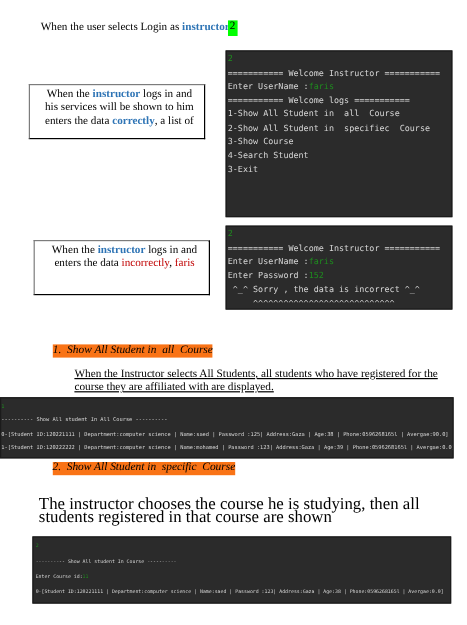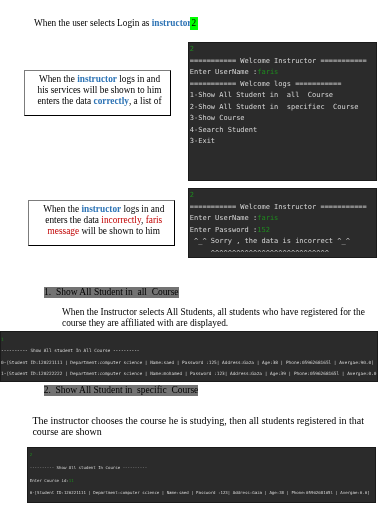--- a/index.html
+++ b/index.html
@@ -8,21 +8,21 @@
   .abs{position:absolute;}
   .doc-text{font-family:"Liberation Serif",serif;color:#000;}
   .term{position:absolute;background:#2b2b2b;overflow:hidden;box-sizing:border-box;border:1px solid #1b1b1b;
         font-family:"DejaVu Sans Mono",monospace;color:#d6d6d6;}
   .term .ln{white-space:pre;}
   .g{color:#1e8c1e;}
   .blue{color:#2e74b5;font-weight:bold;}
   .red{color:#c00000;font-weight:normal;}
   .redn{color:#c00000;}
   .hl-green{background:#00ff00;color:#000;font-weight:normal;padding:0.5px 1.6px 2.5px 1.6px;margin-left:-1.6px;}
-  .hl-cyan{background:#737373;}
+  .hl-cyan{background:#f97316;font-style:italic;}
   .box{position:absolute;box-sizing:border-box;border-top:1px solid #7c7c7c;border-left:1px solid #7c7c7c;border-right:1.4px solid #000;border-bottom:1.4px solid #000;}
   .boxtext{font-size:9.3px;line-height:11.2px;padding:3px 0 0 5px;color:#000;text-align:center;}
   .bl{white-space:nowrap;}
   .t1{font-size:7px;line-height:11.5px;padding:1px 0 0 0.8px;}
   .t2{font-size:7px;line-height:11.5px;padding:1px 0 0 0.8px;}
   .t3{font-size:4.435px;line-height:11.3px;padding:1.8px 0 0 0.1px;}
   .t4{font-size:4.07px;line-height:12.7px;padding:1.5px 0 0 1.7px;}
 </style>
 </head>
 <body>
@@ -38,21 +38,20 @@
       <div class="bl">When the <span class="blue">instructor</span> logs in and</div>
       <div class="bl">his services will be shown to him</div>
       <div class="bl">enters the data <span class="blue">correctly</span>, a list of</div>
     </div>
   </div>
 
   <div class="box" style="left:28px;top:200px;width:146.5px;height:45.5px;">
     <div class="boxtext">
       <div class="bl">When the <span class="blue">instructor</span> logs in and</div>
       <div class="bl">enters the data <span class="red">incorrectly</span>, <span class="redn">faris</span></div>
-      <div class="bl"><span class="redn">message</span>  will be shown to him</div>
     </div>
   </div>
 
   <div class="term t1" style="left:188px;top:42px;width:189px;height:139px;">
       <div class="ln"><span class="g">2</span></div>
       <div class="ln"><span>=========== Welcome Instructor ===========</span></div>
       <div class="ln"><span>Enter UserName :</span><span class="g">faris</span></div>
       <div class="ln"><span>=========== Welcome logs ===========</span></div>
       <div class="ln"><span>1-Show All Student in  all  Course</span></div>
       <div class="ln"><span>2-Show All Student in  specifiec  Course</span></div>
@@ -65,34 +64,34 @@
       <div class="ln"><span class="g">2</span></div>
       <div class="ln"><span>=========== Welcome Instructor ===========</span></div>
       <div class="ln"><span>Enter UserName :</span><span class="g">faris</span></div>
       <div class="ln"><span>Enter Password :</span><span class="g">152</span></div>
       <div class="ln"><span> ^_^ Sorry , the data is incorrect ^_^</span></div>
       <div class="ln"><span>     ^^^^^^^^^^^^^^^^^^^^^^^^^^^^</span></div>
     </div>
 
   <div class="abs hl-cyan doc-text" style="left:44px;top:287px;font-size:9.5px;line-height:11px;"><span style="white-space:pre">1.  Show All Student in  all  Course</span></div>
 
-  <div class="abs doc-text" style="left:62px;top:306.8px;width:305px;font-size:9.4px;line-height:11.5px;">
+  <div class="abs doc-text" style="left:62px;top:306.8px;width:305px;font-size:9.4px;line-height:11.5px;text-decoration:underline;">
     <span>When the Instructor selects All Students, all students who have registered for the course they are affiliated with are displayed.</span>
   </div>
 
   <div class="term t3" style="left:0px;top:331.2px;width:378px;height:51px;">
       <div class="ln"><span class="g">1</span></div>
       <div class="ln"><span>---------- Show All student In All Course ----------</span></div>
       <div class="ln"><span>0-[Student ID:120221111 | Department:computer science | Name:saed | Password :125| Address:Gaza | Age:38 | Phone:0596268165l | Avergae:90.0]</span></div>
       <div class="ln"><span>1-[Student ID:120222222 | Department:computer science | Name:mohamed | Password :123| Address:Gaza | Age:39 | Phone:0596268165l | Avergae:0.0]</span></div>
     </div>
 
   <div class="abs hl-cyan doc-text" style="left:43.7px;top:385px;font-size:9.5px;line-height:11px;"><span style="white-space:pre">2.  Show All Student in  specific  Course</span></div>
 
-  <div class="abs doc-text" style="left:32.4px;top:414.6px;width:340px;font-size:10px;line-height:11.8px;">
+  <div class="abs doc-text" style="left:32.4px;top:414.6px;width:340px;font-size:14px;line-height:11.8px;">
     <span>The instructor chooses the course he is studying, then all students registered in that course are shown</span>
   </div>
 
   <div class="term t4" style="left:27px;top:446.6px;width:349px;height:56px;">
       <div class="ln"><span class="g">2</span></div>
       <div class="ln"><span>---------- Show All student In Course ----------</span></div>
       <div class="ln"><span>Enter Course id:</span><span class="g">11</span></div>
       <div class="ln"><span>0-[Student ID:120221111 | Department:computer science | Name:saed | Password :123| Address:Gaza | Age:38 | Phone:0596268165l | Avergae:0.0]</span></div>
     </div>
 

